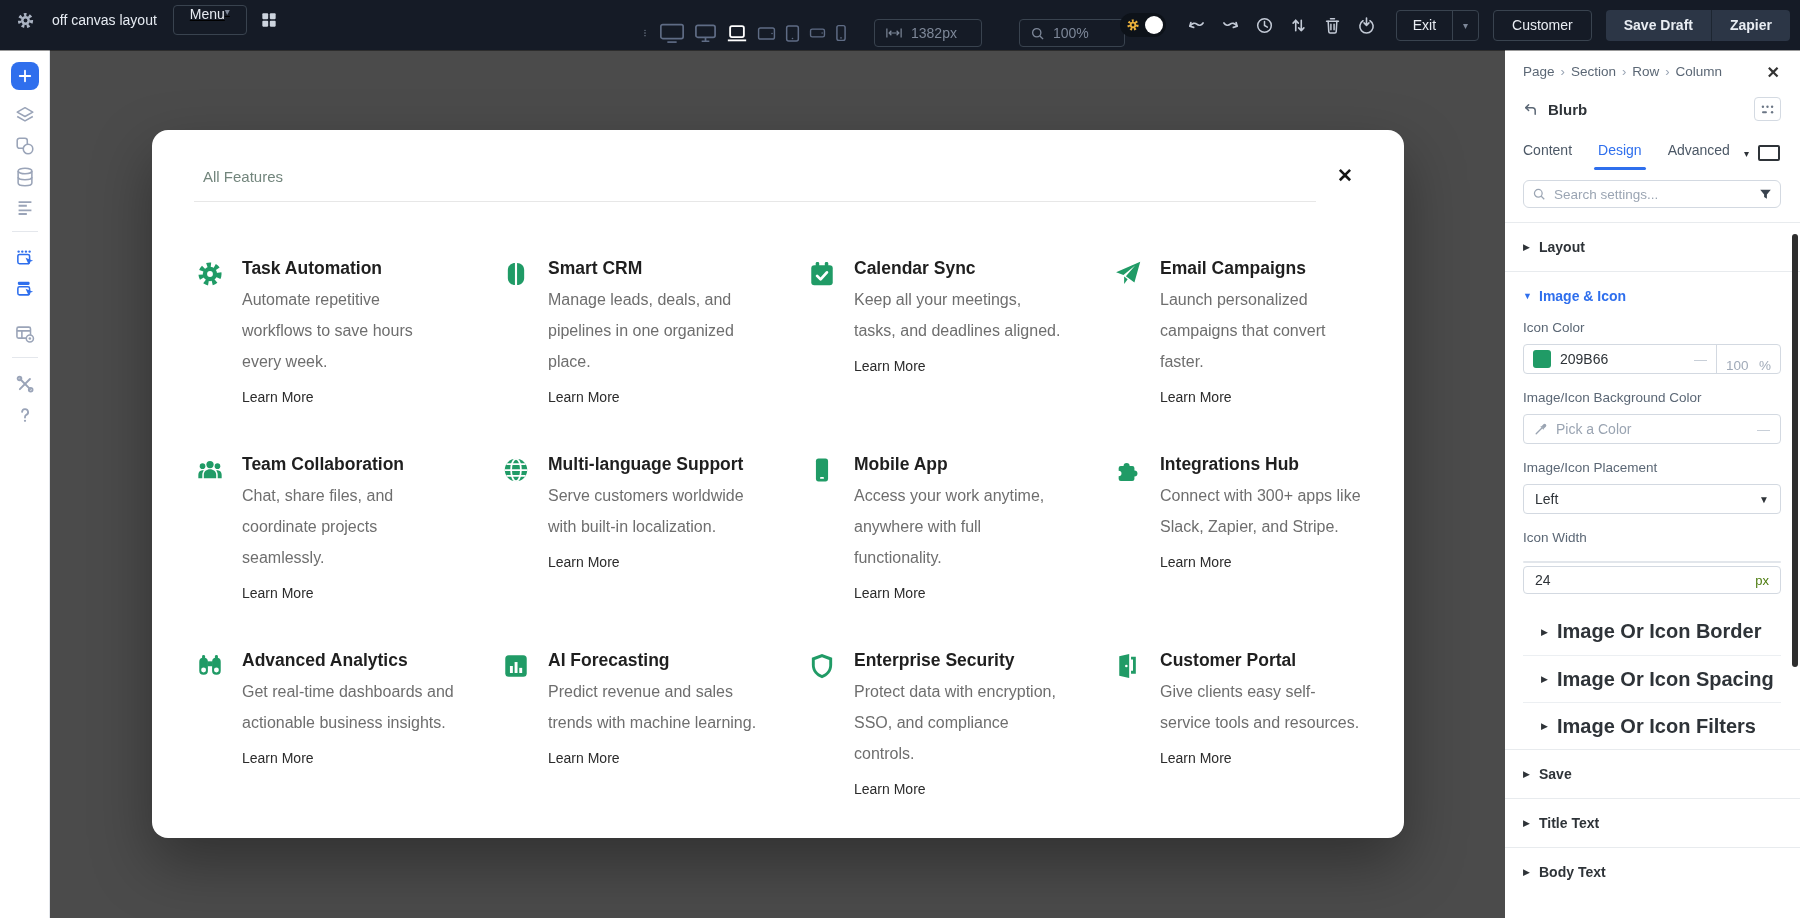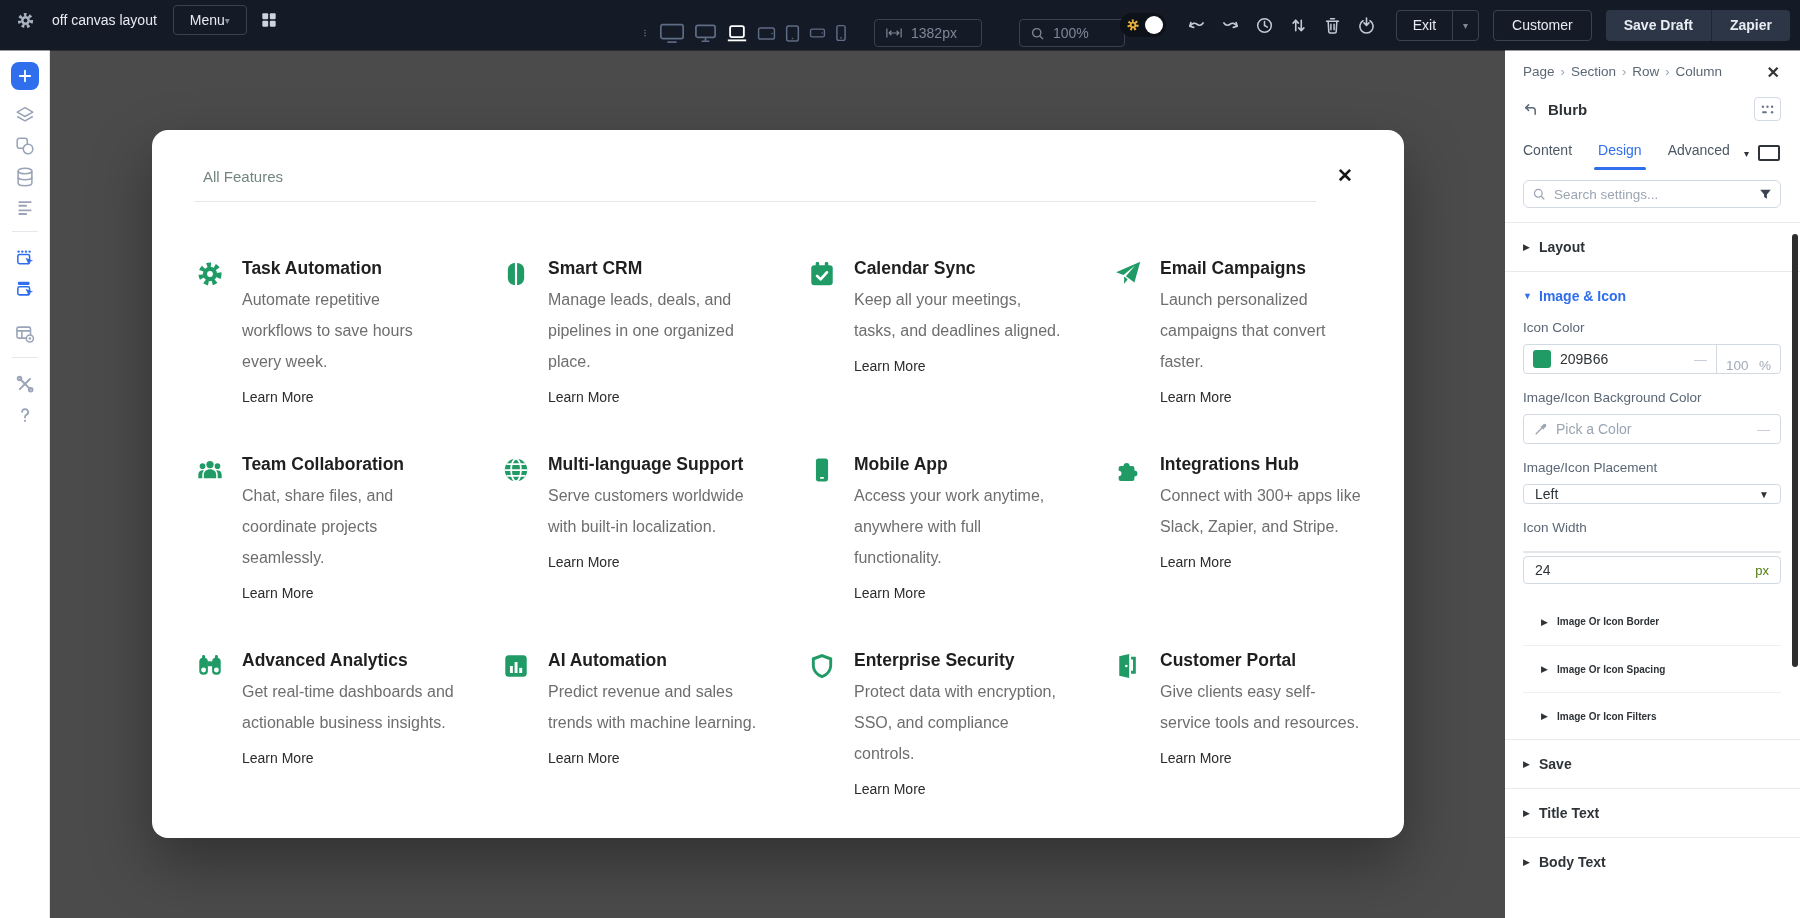--- a/index.html
+++ b/index.html
@@ -6,21 +6,21 @@
   html,body { width:1800px; height:918px; overflow:hidden; }
   body { font-family:"Liberation Sans", sans-serif; background:#4b4b4b; position:relative; }
 
   
   .topbar { position:absolute; left:0; top:0; width:1800px; height:50px; background:#151b26;
             z-index:20; box-shadow:0 1px 0 rgba(0,0,0,.4); }
   .tb-left { position:absolute; left:16px; top:0; height:40px; display:flex; align-items:center; }
   .tb-gear { width:19px; height:19px; color:#aab3c2; }
   .tb-title { margin-left:17px; font-size:14px; color:#e6ebf2; }
   .menu-btn { margin-left:16px; width:74px; height:30px; border:1px solid #39434f; border-radius:4px;
-              display:flex; align-items:center; justify-content:center; cursor:pointer; }
+              display:flex; justify-content:center; cursor:pointer;text-decoration:underline; }
   .menu-btn .lbl { font-size:14px; color:#e6ebf2; }
   .menu-btn .chev, .exit-chev { font-size:10px; color:#7d8798; }
   .grid-ic { margin-left:12px; width:20px; height:20px; color:#cdd4de; }
 
   .tb-center { position:absolute; left:641px; top:8px; height:50px; display:flex; align-items:center; }
   .dots-ic { width:8px; height:20px; color:#7d8798; margin-right:10px; }
   .dev { height:26px; display:flex; align-items:center; justify-content:center; color:#5f6c85;
          margin-right:9px; cursor:pointer; }
   .dev svg { display:block; }
   .dev.active { color:#ffffff; }
@@ -125,33 +125,33 @@
   .swatch { width:18px; height:18px; border-radius:3px; }
   .hexval { font-size:14px; color:#2e3338; flex:1; }
   .dash { font-size:13px; color:#c2cad4; }
   .opacity-seg { width:64px; border-left:1px solid #d3d9e1; display:flex; align-items:flex-end;
                  padding:0 9px; justify-content:space-between; cursor:text; }
   .opacity-seg .num, .opacity-seg .unit { font-size:13.5px; color:#a0aab8; }
   .pick-row { display:flex; align-items:center; margin-top:9px; height:30px; border:1px solid #d3d9e1;
               border-radius:4px; padding:0 10px; gap:8px; cursor:pointer; }
   .pick-row .eyed { width:14px; height:14px; color:#9aa4b2; }
   .pick-row .ph { flex:1; font-size:14px; color:#9aa4b2; }
-  .select-row { display:flex; align-items:center; margin-top:9px; height:20px; border:1px solid #d3d9e1;
+  .select-row { display:flex; align-items:center; margin-top:9px; height:30px; border:1px solid #d3d9e1;
                 border-radius:4px; padding:0 11px; cursor:pointer; }
   .select-row .val { flex:1; font-size:14px; color:#2e3338; }
   .select-row .sel-chev { font-size:10px; color:#2e3338; }
   .slider-line { height:2px; background:#e2e6eb; margin-top:16px; border-radius:1px; cursor:pointer; }
   .num-row { display:flex; align-items:center; margin-top:3px; height:28px; border:1px solid #d3d9e1;
              border-radius:4px; padding:0 11px; cursor:text; }
   .num-row .val { flex:1; font-size:14px; color:#2e3338; }
   .num-row .unit { font-size:13px; color:#4d7c0f; }
   .sub-acc { margin-top:14px; }
   .sub-acc .sub-item { display:flex; align-items:center; height:47px; padding-left:18px; cursor:pointer; }
   .sub-acc .sub-item .tri { font-size:9px; color:#2e3338; width:16px; }
-  .sub-acc .sub-item .lbl { font-size:10px; font-weight:700; color:#2e3338; }
+  .sub-acc .sub-item .lbl { font-size:20px; font-weight:700; color:#2e3338; }
   .sub-acc .sub-item + .sub-item { border-top:1px solid #eceff2; }
   .bottom-accs .acc-block { border-top:1px solid #e8ebee; margin:0 -19px 0 -18px; padding:0 19px 0 18px; }
   .scroll-thumb { position:absolute; right:2px; top:184px; width:6px; height:433px; background:#2e2e2e;
                   border-radius:3px; cursor:grab; }
 </style>
 </head>
 <body>
 
 <div class="topbar">
   <div class="tb-left">
@@ -545,21 +545,21 @@
         <div class="card">
           <span class="card-icon icon-bar-chart">
             <svg viewBox="0 0 24 24" fill="currentColor">
               <rect x="2.8" y="2.8" width="18.4" height="18.4" rx="3"></rect>
               <rect x="6.8" y="12" width="2.5" height="6" fill="#fff"></rect>
               <rect x="10.8" y="8.6" width="2.5" height="9.4" fill="#fff"></rect>
               <rect x="14.8" y="13.6" width="2.5" height="4.4" fill="#fff"></rect>
             </svg>
           </span>
           <div class="card-body">
-            <div class="card-title">AI Automation</div>
+            <div class="card-title">AI Forecasting</div>
             <div class="card-desc">Predict revenue and sales trends with machine learning.</div>
             <span class="card-link">Learn More</span>
           </div>
         </div>
 
         <div class="card">
           <span class="card-icon icon-shield">
             <svg viewBox="0 0 24 24" fill="currentColor">
               <path d="M12 1.8l8.7 3.1v6.3c0 5.4-3.7 9.8-8.7 11.2-5-1.4-8.7-5.8-8.7-11.2V4.9z"></path>
               <path d="M12 4.6l6.2 2.2v4.6c0 3.9-2.6 7.1-6.2 8.3-3.6-1.2-6.2-4.4-6.2-8.3V6.8z" fill="#fff"></path>

